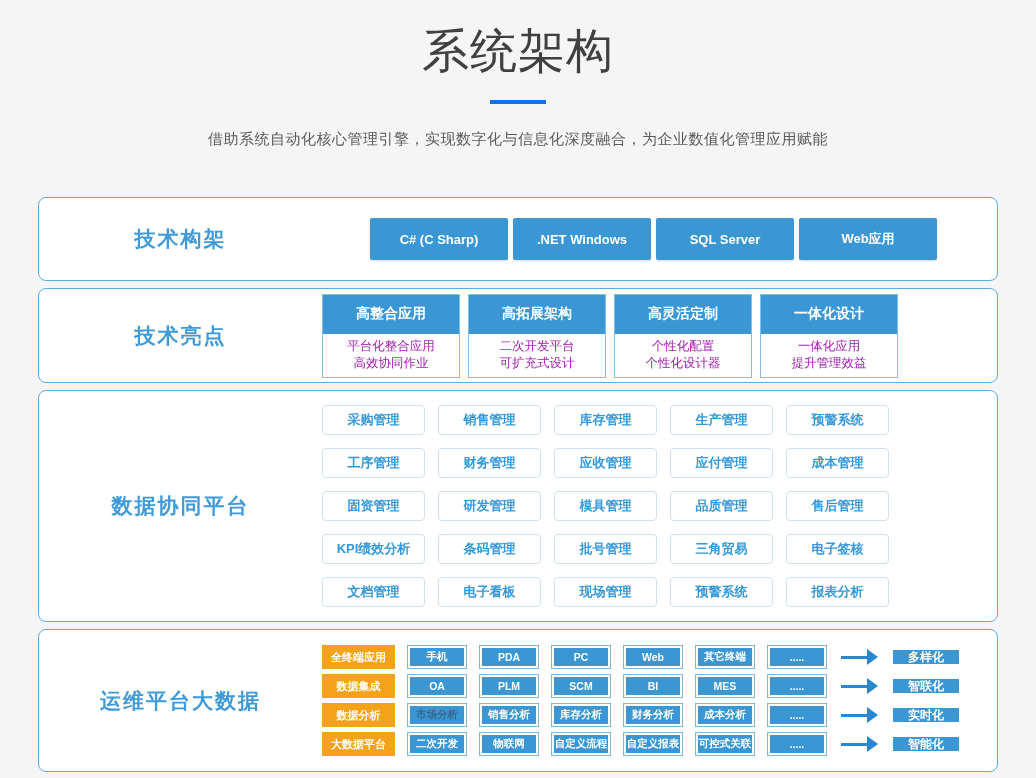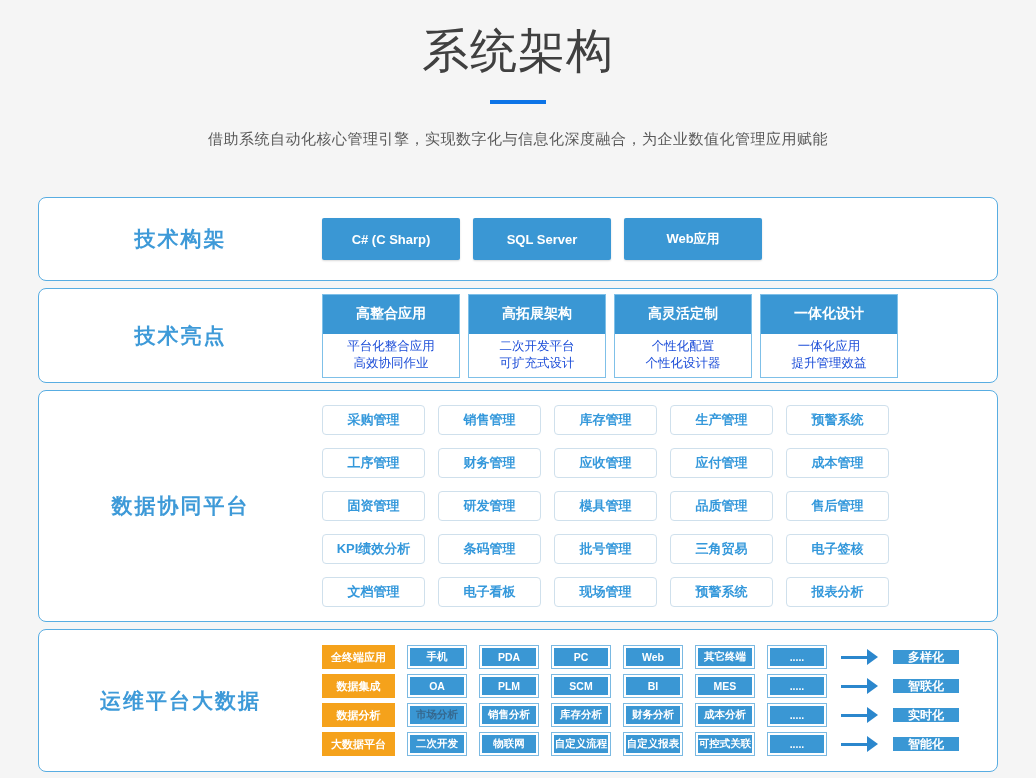--- a/index.html
+++ b/index.html
@@ -28,21 +28,21 @@
     align-items:center;
   }
   .panel-label {
     width:283px; flex:0 0 283px;
     text-align:center;
     color:#3e9ad8; font-size:21px; font-weight:bold; letter-spacing:2px;
   }
 
   
   .p1 { height:84px; }
-  .p1 .btn-row { display:flex; gap:13px; }
+  .p1 .btn-row { display:flex; gap:5px;margin-left:48px; }
   .solid-btn {
     background:#3a97d4; color:#fff;
     font-size:13px; font-weight:bold;
     width:138px; height:42px;
     display:flex; align-items:center; justify-content:center;
     border-radius:2px;
     box-shadow:0 1px 2px rgba(0,0,0,.15);
   }
 
   
@@ -50,21 +50,21 @@
   .p2 .card-row { display:flex; gap:8px; }
   .hl-card {
     width:138px; border:1px solid #7fc0e8; background:#fff;
   }
   .hl-card .hl-head {
     background:#3a97d4; color:#fff; font-weight:bold; font-size:14px;
     height:39px; display:flex; align-items:center; justify-content:center;
   }
   .hl-card .hl-body { padding:4px 0 5px; }
   .hl-card .hl-line {
-    color:#1d4ed8; font-size:12.5px; text-align:center; line-height:17px;
+    color:#a21caf; font-size:12.5px; text-align:center; line-height:17px;
   }
 
   
   .p3 { height:232px; }
   .p3 .grid {
     display:grid;
     grid-template-columns:repeat(5,103px);
     gap:13px 13px;
   }
   .chip {
@@ -118,20 +118,21 @@
     <div class="underline"></div>
     <div class="subtitle">借助系统自动化核心管理引擎，实现数字化与信息化深度融合，为企业数值化管理应用赋能</div>
   </div>
 
   <div class="panels">
 
     <div class="panel p1">
       <div class="panel-label">技术构架</div>
       <div class="btn-row">
         <div class="solid-btn">C#  (C Sharp)</div>
+        <div class="solid-btn">.NET Windows</div>
         <div class="solid-btn">SQL Server</div>
         <div class="solid-btn">Web应用</div>
       </div>
     </div>
 
     <div class="panel p2">
       <div class="panel-label">技术亮点</div>
       <div class="card-row">
         <div class="hl-card">
           <div class="hl-head">高整合应用</div>

